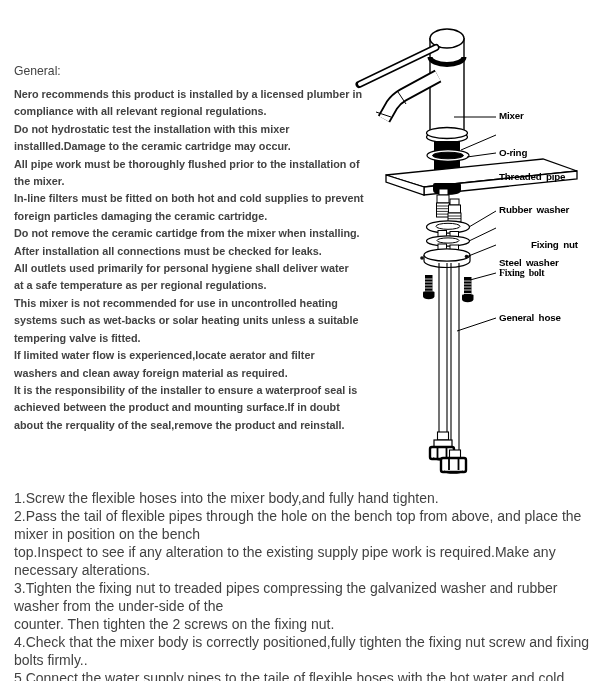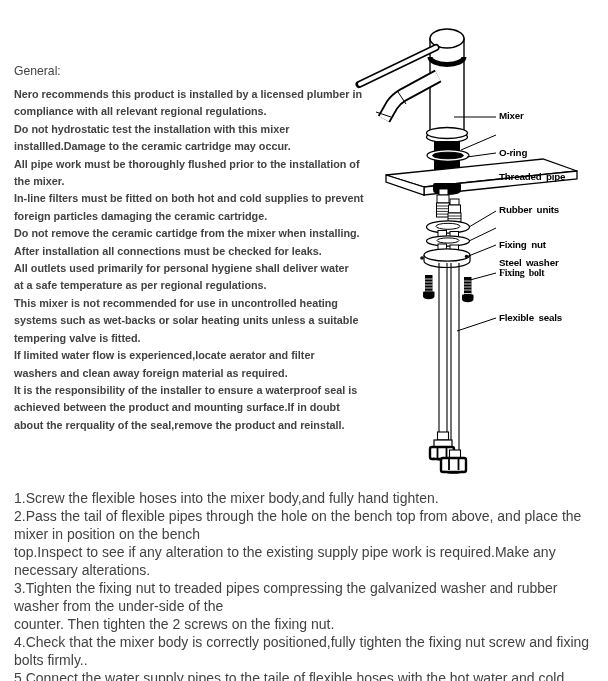--- a/index.html
+++ b/index.html
@@ -24,21 +24,21 @@
   }
   .dlabel {
     position:absolute; left:499px; font-weight:bold; font-size:9.8px;
     color:#000; white-space:nowrap; word-spacing:2px; letter-spacing:-0.2px;text-align:center;
   }
   .lbl-mixer         { top:110px; }
   .lbl-threaded-pipe { top:128px;margin-top:43px; }
   .lbl-o-ring        { top:147px; }
   .lbl-rubber-washer { top:204px; }
   .lbl-steel-washer  { top:221px;margin-top:36px; }
-  .lbl-fixing-nut    { top:239px; }
+  .lbl-fixing-nut    { top:239px;margin-left:32px; }
   .lbl-fixing-bolt   { top:267px;font-family:Liberation Serif, serif; }
   .lbl-flexible-hose { top:312px; }
   svg.diagram { position:absolute; left:0; top:0; }
 </style>
 </head>
 <body>
 
 <div class="page">
 
   <div class="general-label">General:</div>
@@ -182,25 +182,25 @@
       <line x1="469" y1="241" x2="496" y2="228"></line>
       <line x1="466" y1="257" x2="496" y2="245"></line>
       <line x1="470" y1="280" x2="496" y2="273"></line>
       <line x1="457" y1="331" x2="496" y2="318"></line>
     </g>
   </svg>
 
   <div class="dlabel lbl-mixer">Mixer</div>
   <div class="dlabel lbl-threaded-pipe">Threaded pipe</div>
   <div class="dlabel lbl-o-ring">O-ring</div>
-  <div class="dlabel lbl-rubber-washer">Rubber units</div>
+  <div class="dlabel lbl-rubber-washer">Rubber washer</div>
   <div class="dlabel lbl-steel-washer">Steel washer</div>
   <div class="dlabel lbl-fixing-nut">Fixing nut</div>
   <div class="dlabel lbl-fixing-bolt">Fixing bolt</div>
-  <div class="dlabel lbl-flexible-hose">Flexible seals</div>
+  <div class="dlabel lbl-flexible-hose">General hose</div>
 
   <div class="steps">1.Screw the flexible hoses into the mixer body,and fully hand tighten.
 2.Pass the tail of flexible pipes through the hole on the bench top from above, and place the mixer in position on the bench
 top.Inspect to see if any alteration to the existing supply pipe  work is required.Make any necessary alterations.
 3.Tighten the fixing nut to treaded pipes compressing the galvanized washer and rubber washer from the under-side of the
 counter. Then tighten the 2 screws on the fixing nut.
 4.Check that the mixer body is correctly positioned,fully tighten the fixing nut screw and fixing bolts firmly..
 5.Connect the water supply pipes to the taile of flexible hoses with the hot water and cold water.Make sure the o-ring in the
 base ring seals completely around the hole in the mounting surface
 6.Test for any leaks.</div>

